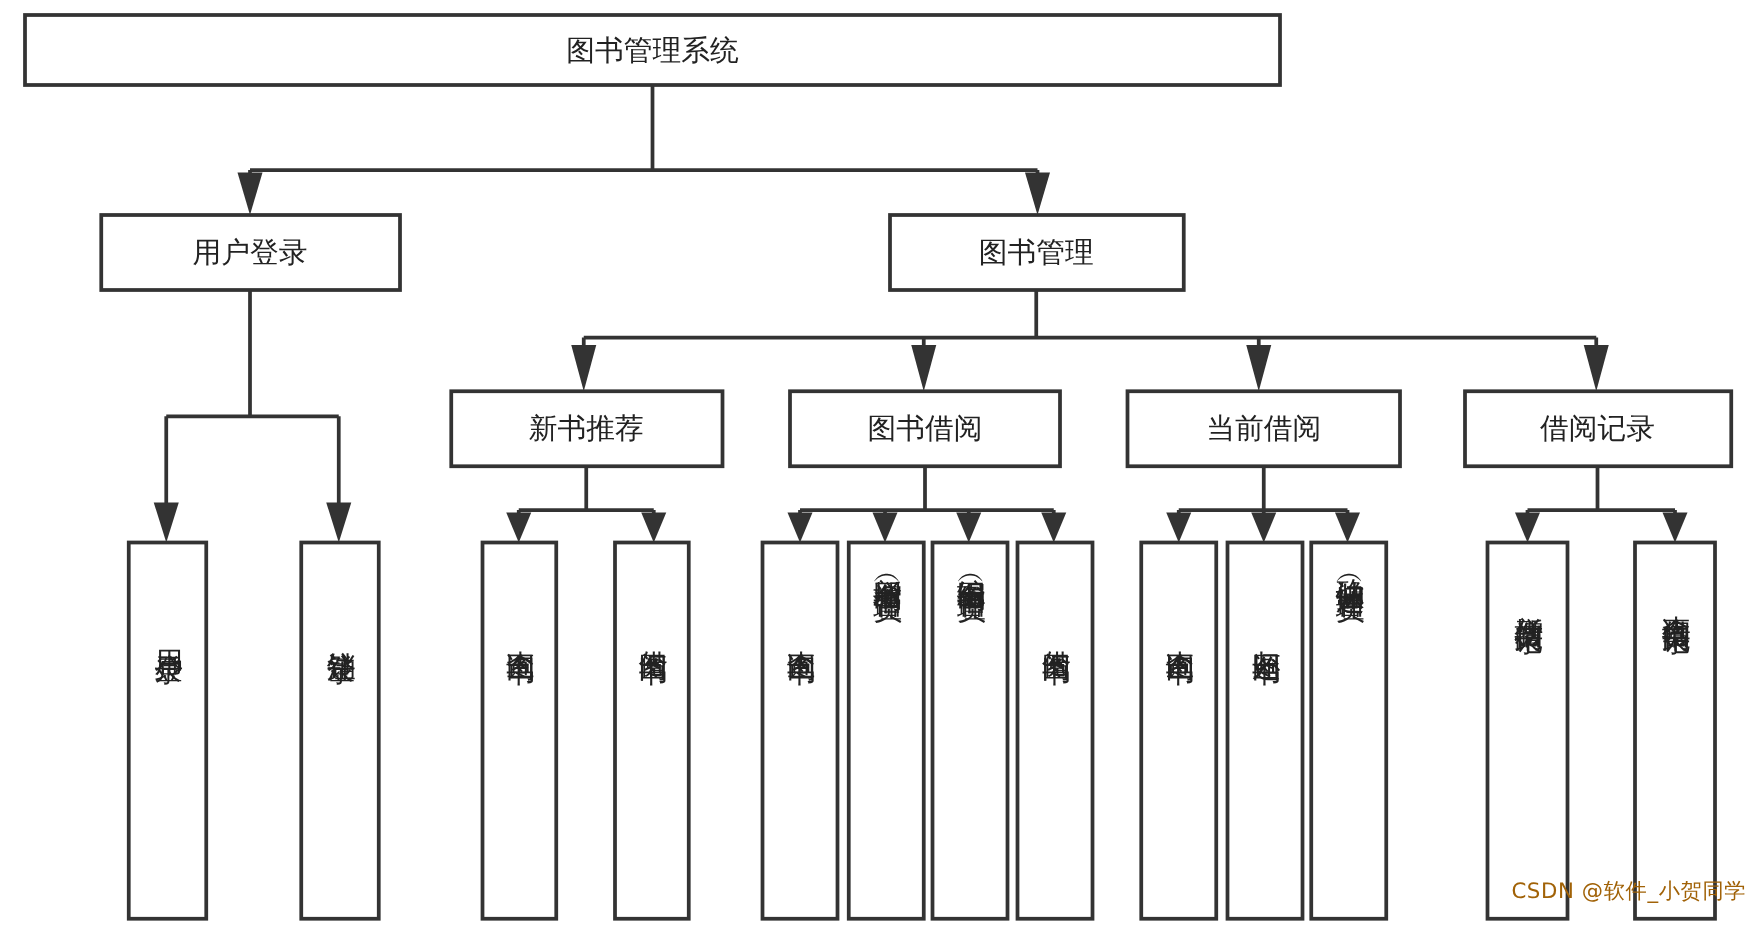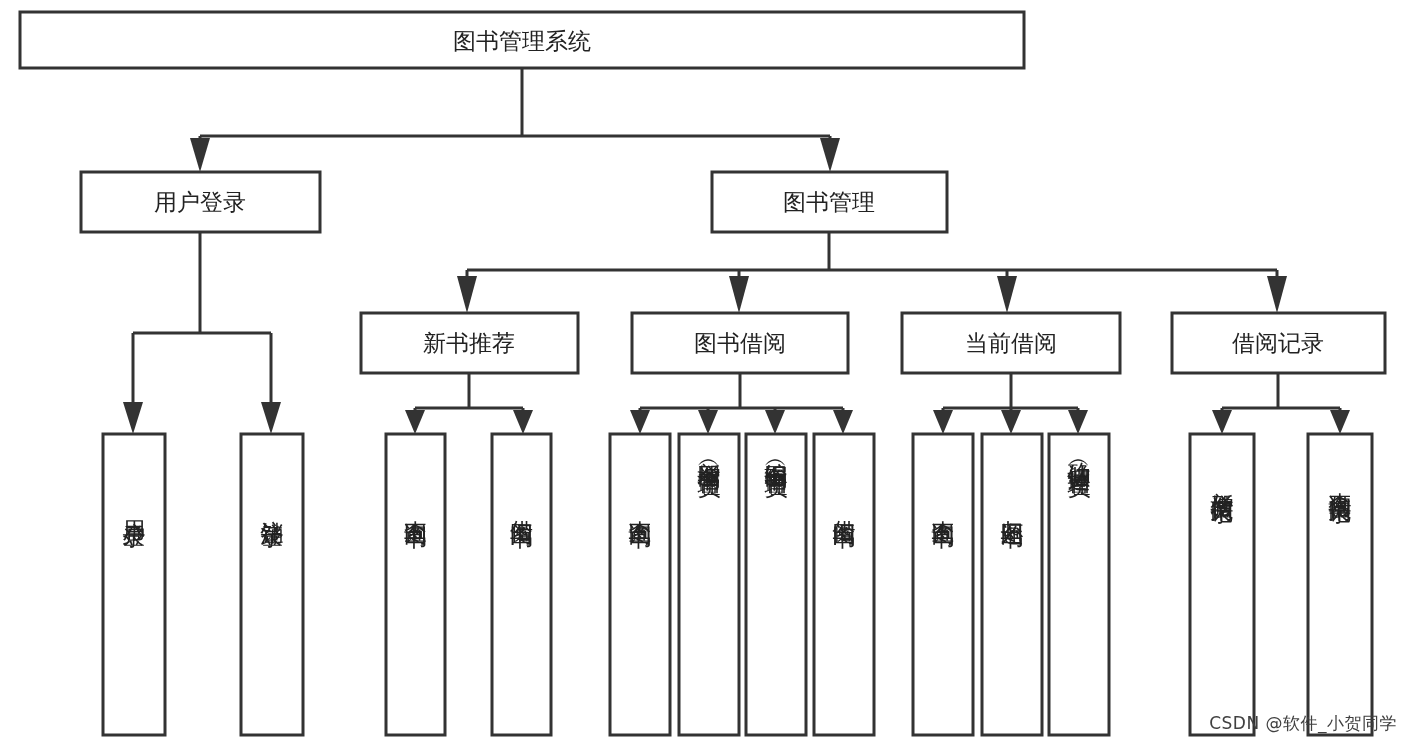--- a/index.html
+++ b/index.html
@@ -58,23 +58,23 @@
     letter-spacing: 2px;
     font-size: 23px;
     color: #222222;
     line-height: 1;
     white-space: nowrap;
     font-family: "DejaVu Sans", "Liberation Sans", sans-serif;
   }
   .watermark {
     position: absolute;
     right: 8px;
-    bottom: 12px;
+    bottom: 23px;
     font-size: 17px;
-    color: #404040;
+    color: #a16207;
     font-family: "DejaVu Sans", "Liberation Sans", sans-serif;
     letter-spacing: 0.5px;
     white-space: nowrap;
   }
 </style>
 </head>
 <body>
 
 <div id="diagram-root">
 

